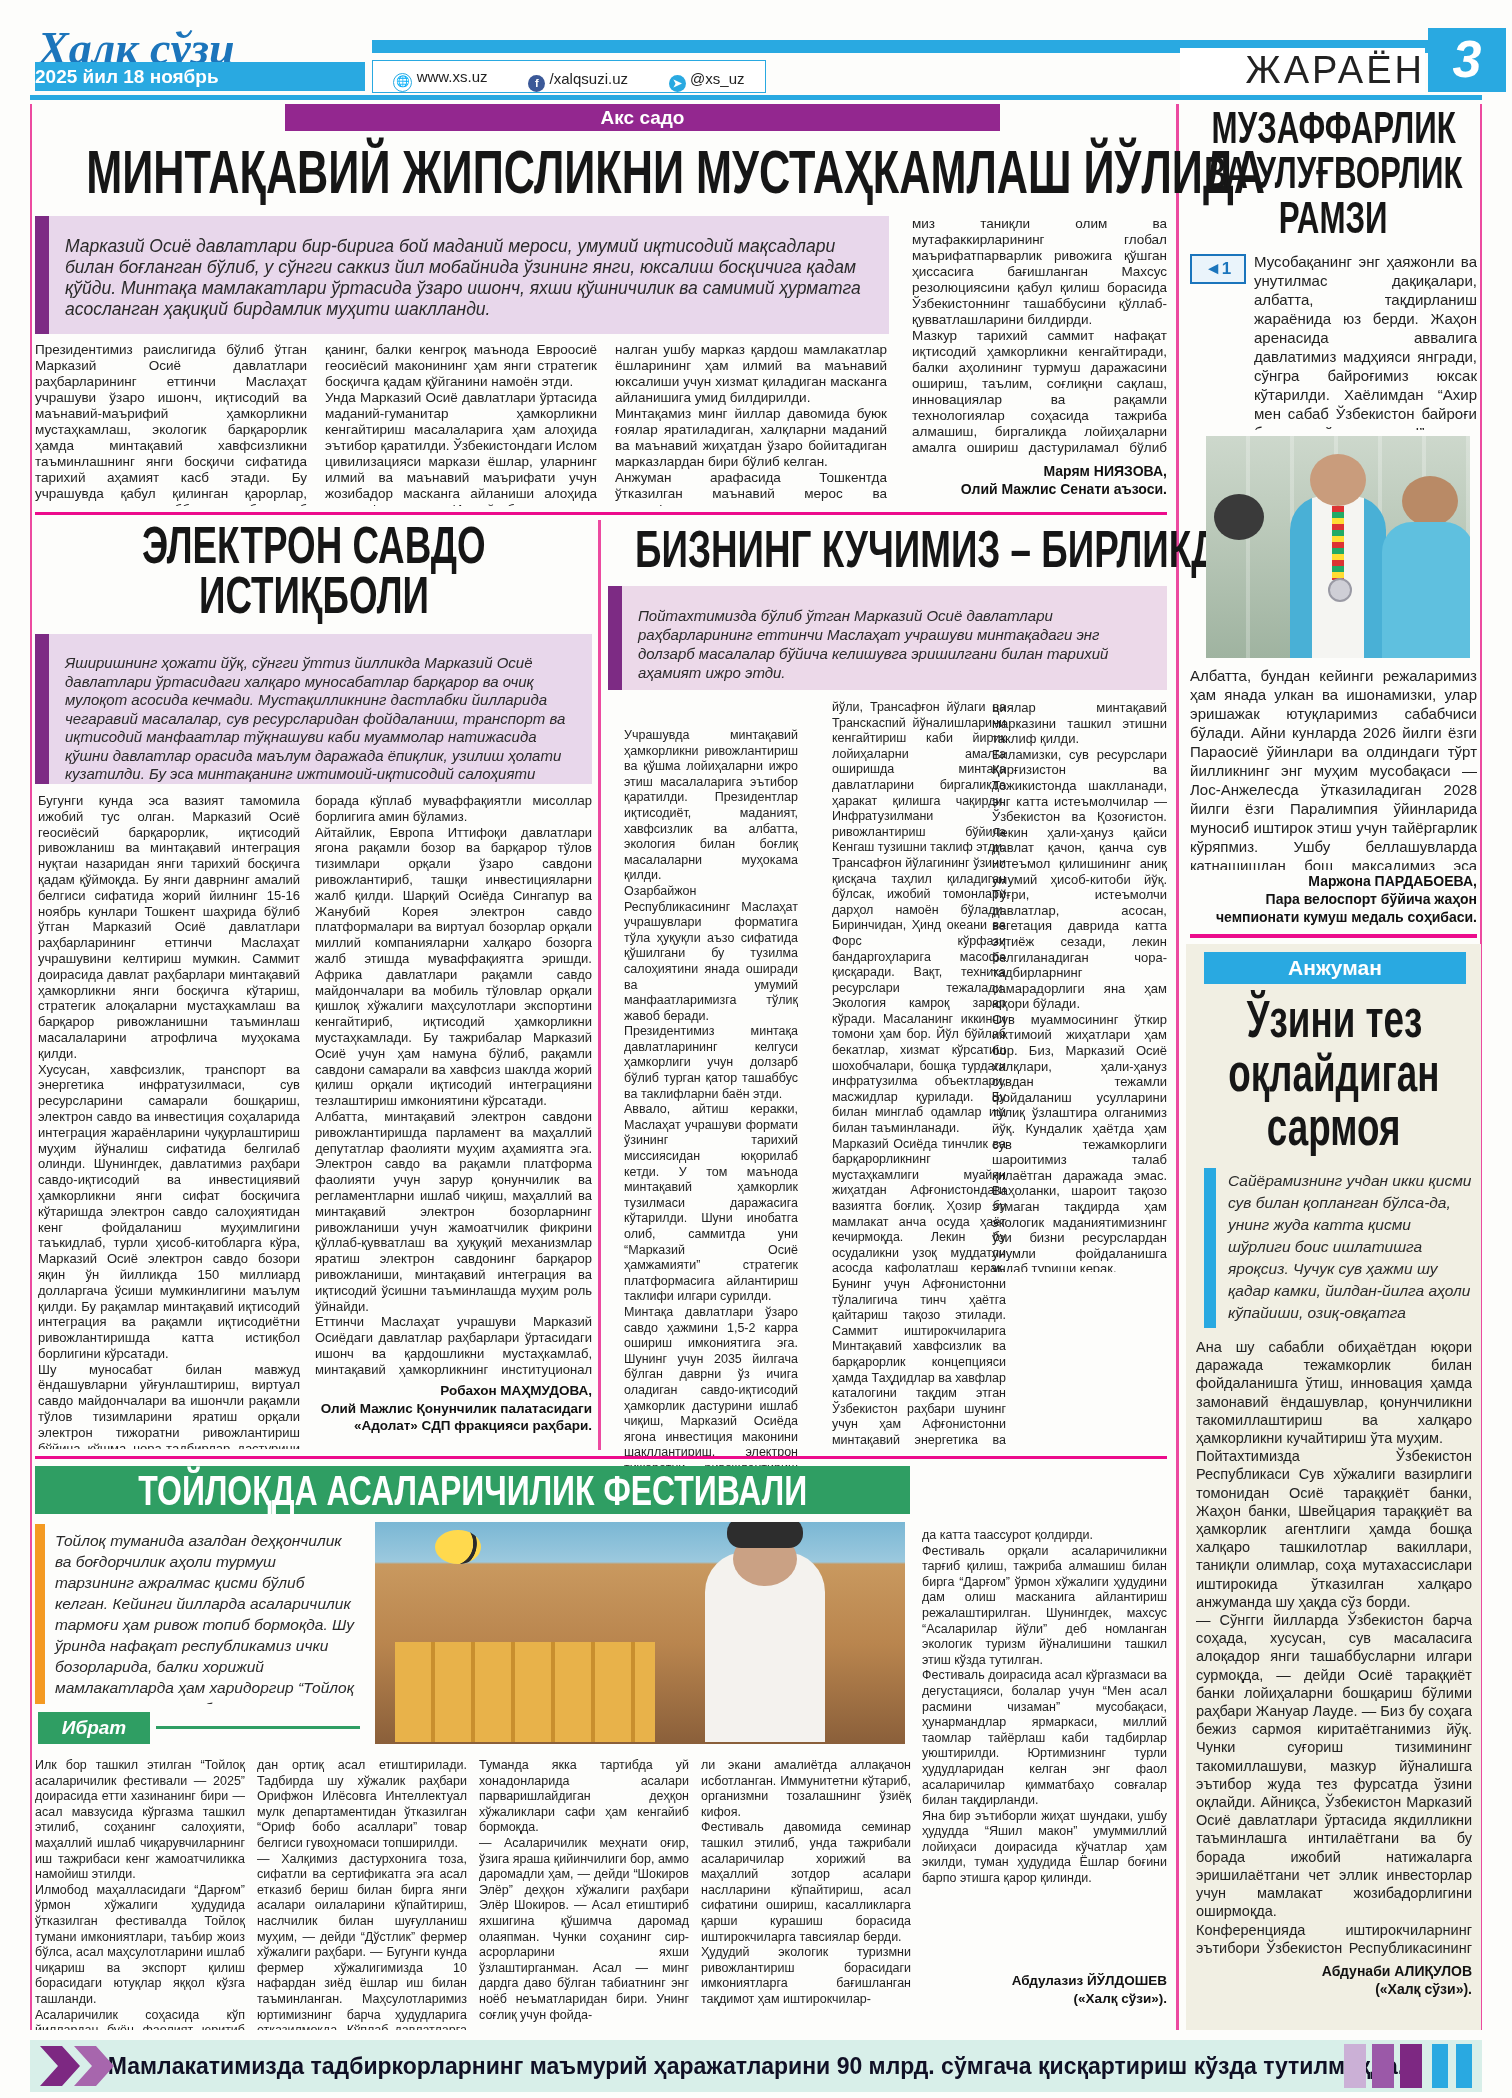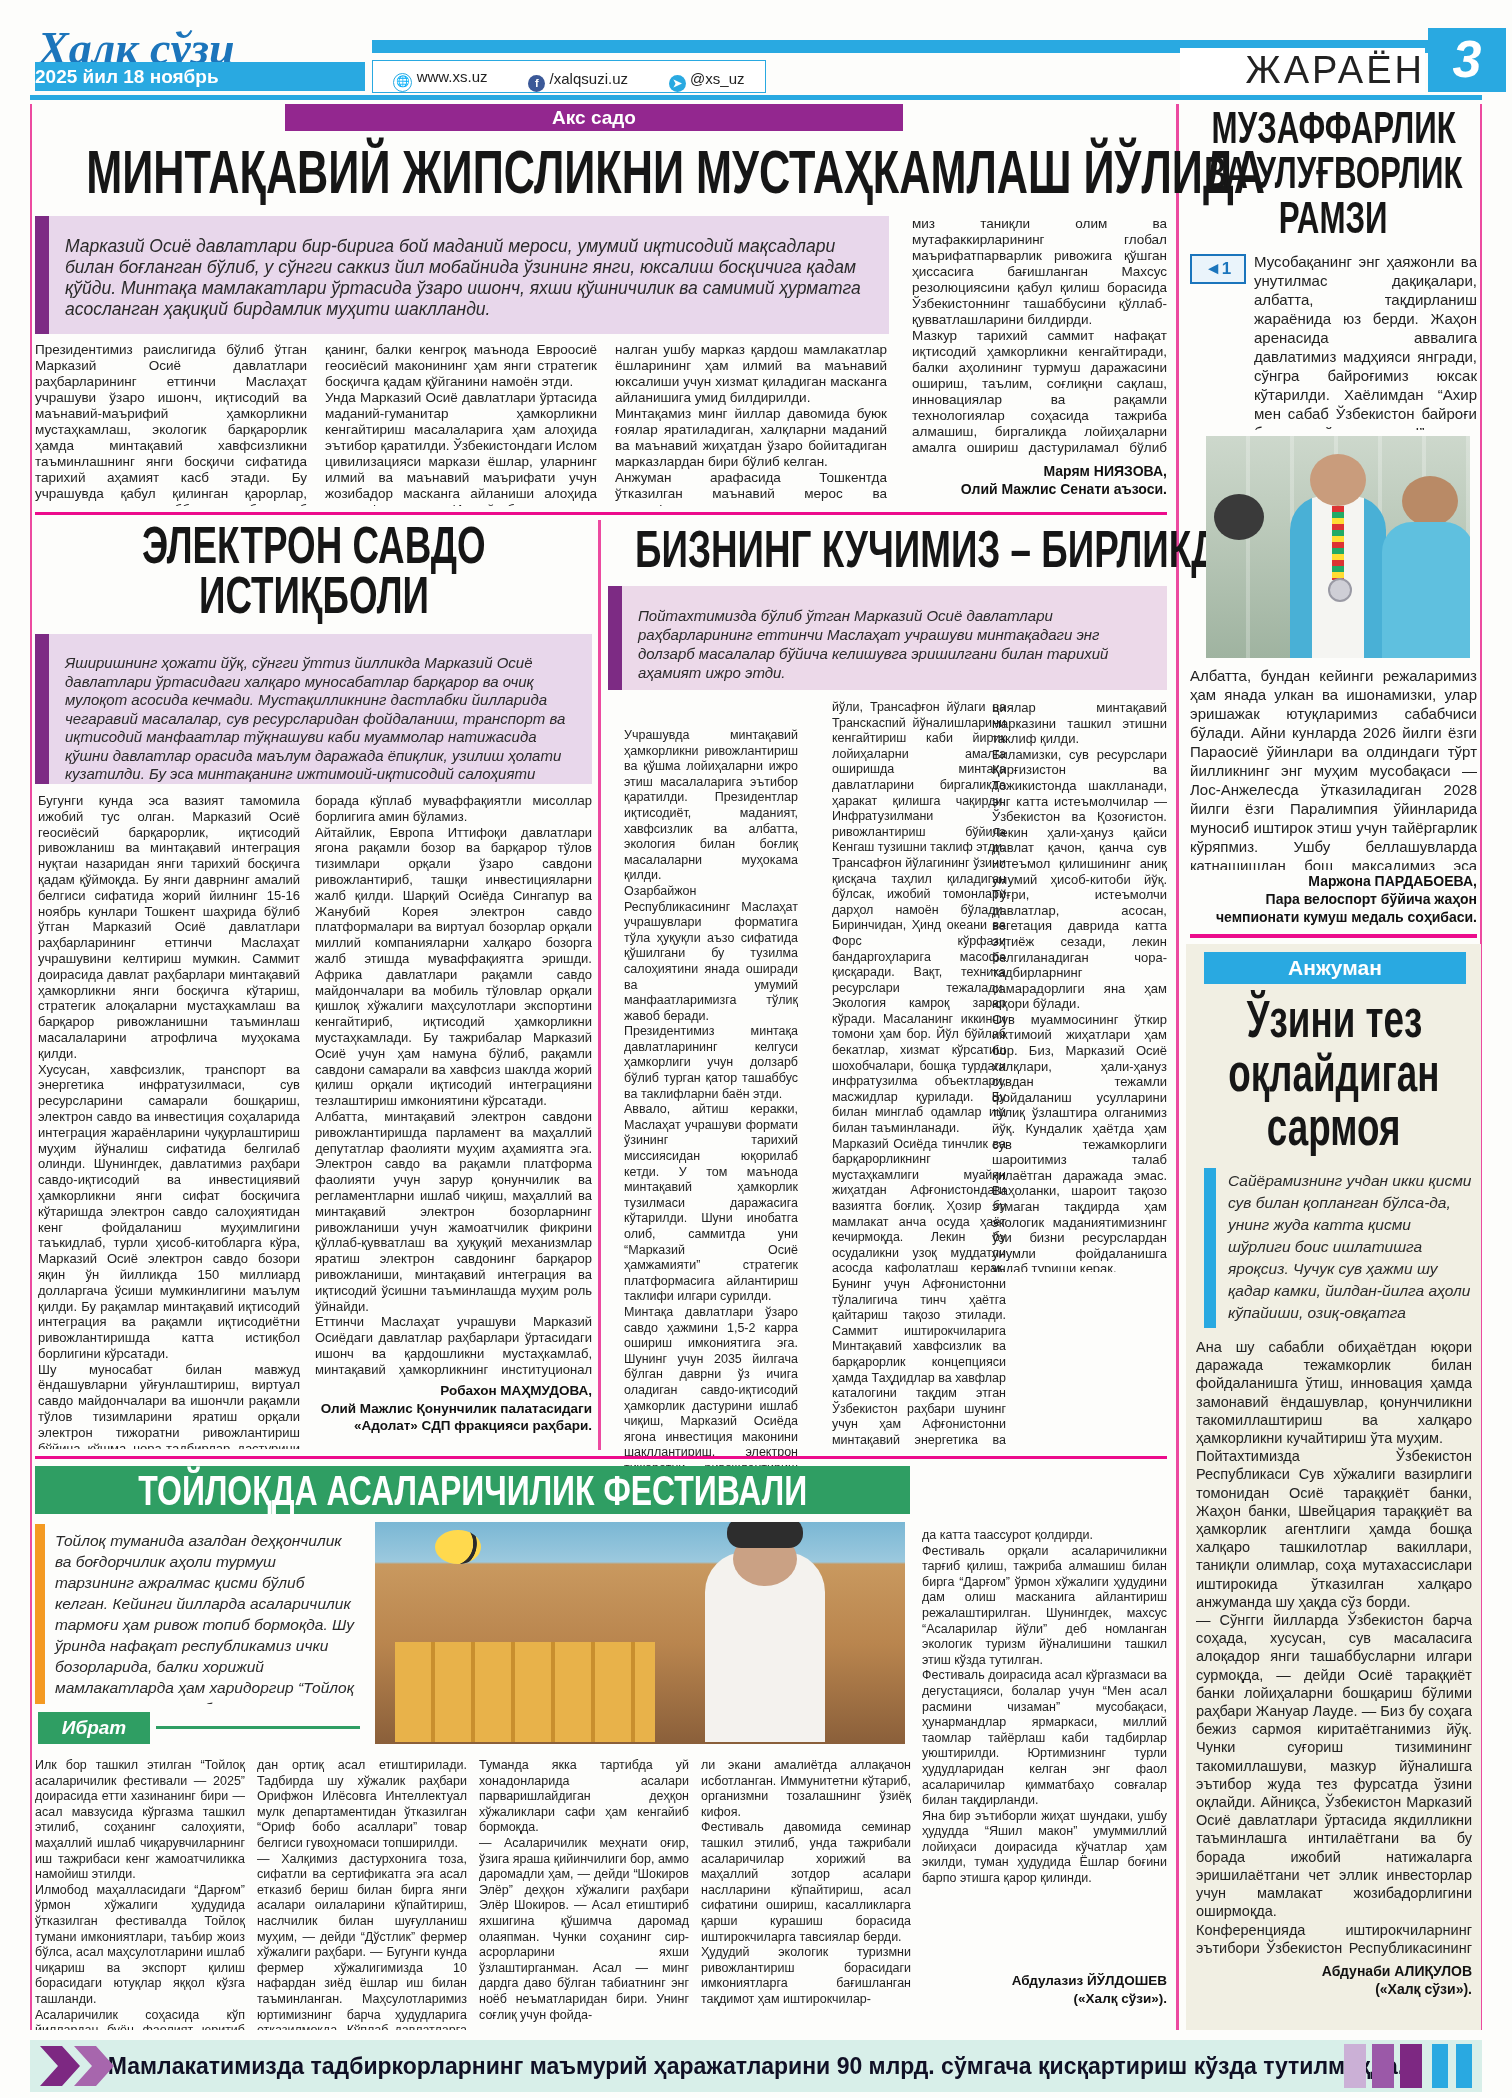--- a/index.html
+++ b/index.html
@@ -54,21 +54,21 @@
 
   <div class="abs cyan" style="left:1428px;top:28px;width:78px;height:64px;color:#fff;font-weight:bold;
        font-style:italic;font-size:52px;text-align:center;line-height:62px;">3</div>
 
   <div class="abs cyan" style="left:30px;top:95px;width:1452px;height:5px;"></div>
 
   <div class="abs vline" style="left:30px;top:104px;width:2px;height:1926px;"></div>
   <div class="abs vline" style="left:1480px;top:104px;width:2px;height:1926px;"></div>
   <div class="abs vline" style="left:1176px;top:104px;width:3px;height:1926px;"></div>
 
-  <div class="abs kickerbar" style="left:285px;top:104px;width:618px;height:27px;background:#93278f;
+  <div class="abs kickerbar" style="left:285px;top:104px;width:715px;height:27px;background:#93278f;
        font-size:19px;line-height:27px;">Акс садо</div>
 
   <div class="abs hl" style="left:35px;top:134px;width:1132px;height:76px;font-size:47px;text-align:center;line-height:76px;">
     <span class="sq">МИНТАҚАВИЙ ЖИПСЛИКНИ МУСТАҲКАМЛАШ ЙЎЛИДА</span>
   </div>
 
   <div class="abs leadbox lead" style="left:35px;top:216px;width:854px;height:118px;font-size:17.5px;line-height:21px;">Марказий Осиё давлатлари бир-бирига бой маданий мероси, умумий иқтисодий мақсадлари билан боғланган бўлиб, у сўнгги саккиз йил мобайнида ўзининг янги, юксалиш босқичига қадам қўйди. Минтақа мамлакатлари ўртасида ўзаро ишонч, яхши қўшничилик ва самимий ҳурматга асосланган ҳақиқий бирдамлик муҳити шаклланди.</div>
 
   <div class="abs bodytext" style="left:35px;top:342px;width:272px;height:164px;font-size:13.5px;line-height:16px;">Президентимиз раислигида бўлиб ўтган Марказий Осиё давлатлари раҳбарларининг еттинчи Маслаҳат учрашуви ўзаро ишонч, иқтисодий ва маънавий-маърифий ҳамкорликни мустаҳкамлаш, экологик барқарорлик ҳамда минтақавий хавфсизликни таъминлашнинг янги босқичи сифатида тарихий аҳамият касб этади. Бу учрашувда қабул қилинган қарорлар, илгари сурилган ташаббуслар ва белгилаб олинган вазифалар бизнинг умумий келажакни қандай кўзлаётганимизга жуда ёрқин мисол бўла олади.
 Мазкур тарихий анжуман нафақат минта-</div>

